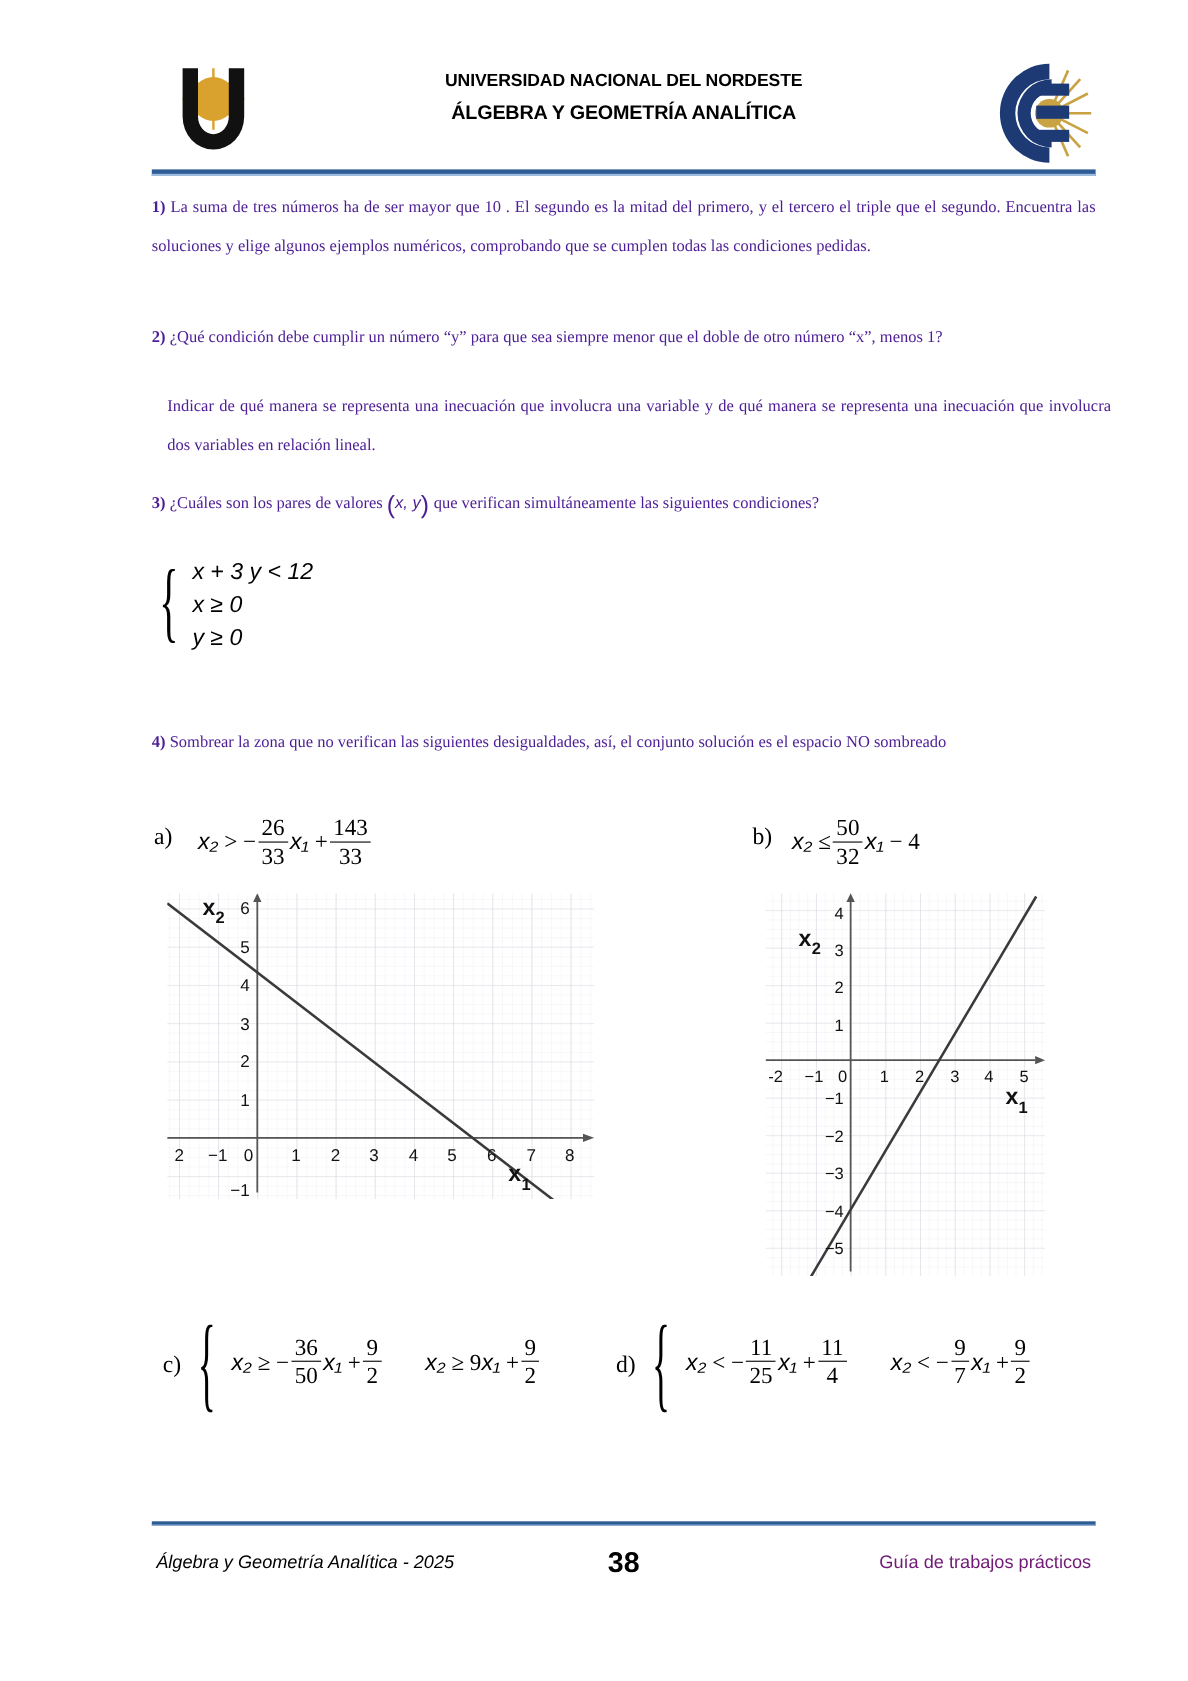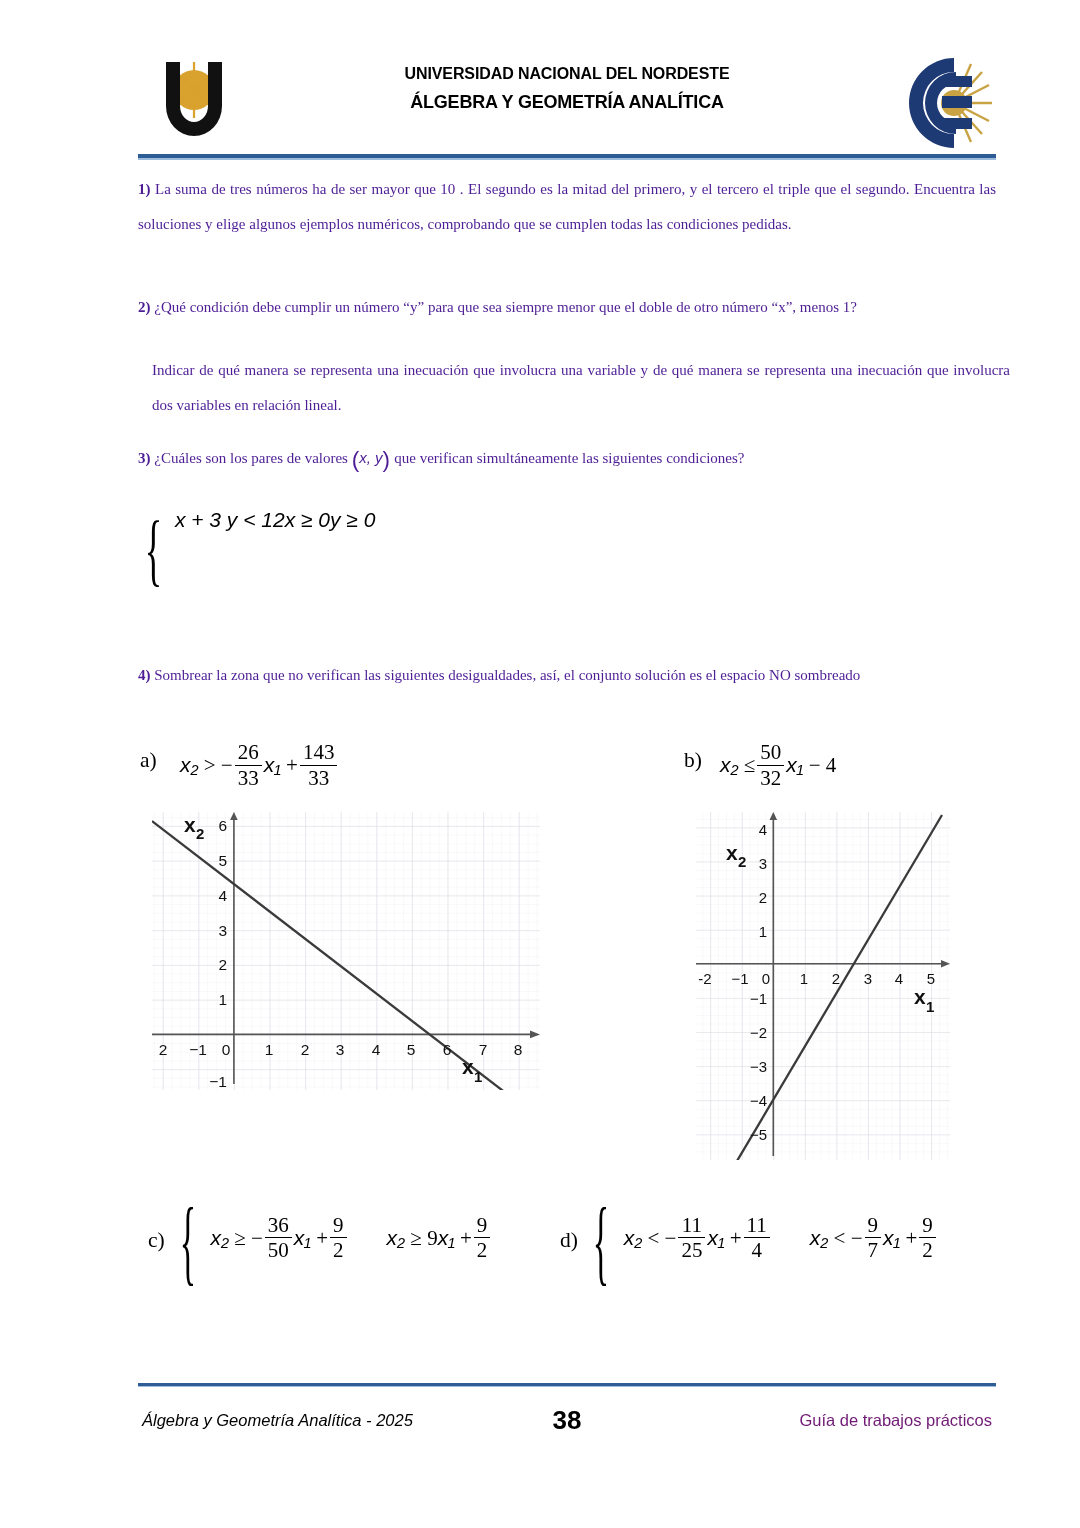--- a/index.html
+++ b/index.html
@@ -103,20 +103,21 @@
     color: #000;
   }
   #sys3 .brace {
     font-size: 56px;
     line-height: 86px;
     transform: scaleX(0.65) scaleY(1.45);
     margin-right: 2px;
   }
   #sys3 .rows {
     display: flex;
+    flex-direction: column;
     justify-content: center;
     font-size: 21px;
     line-height: 30px;
     padding-left: 6px;
   }
   #sys3 .rows > div { white-space: nowrap; }
 
   
   .eqn {
     font-family: "Liberation Serif", serif;

